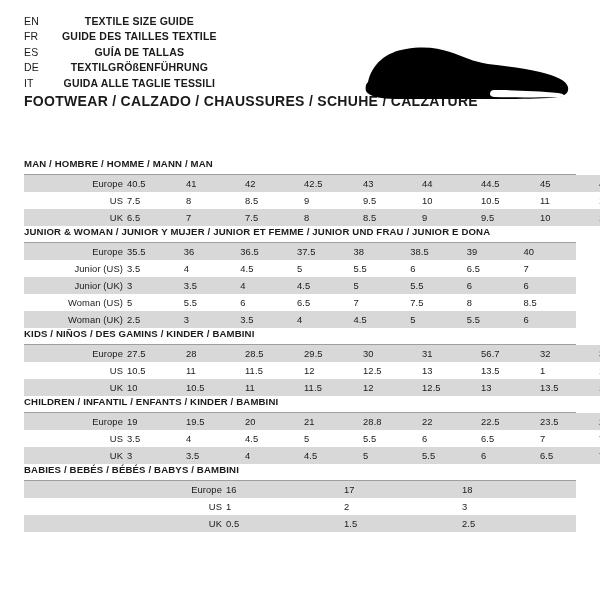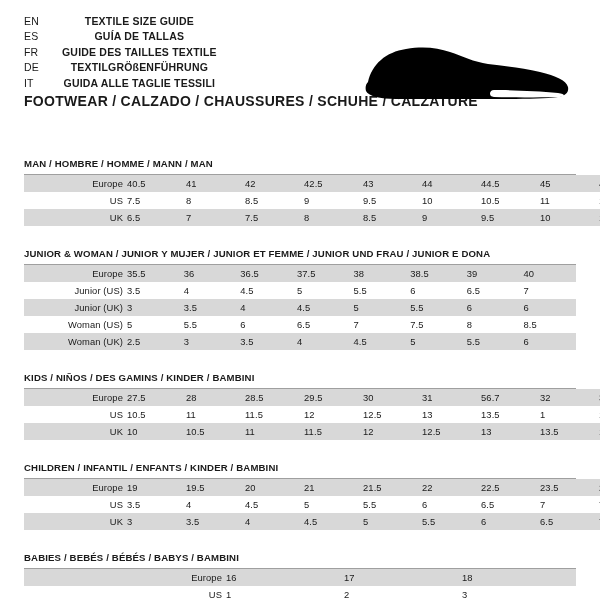--- a/index.html
+++ b/index.html
@@ -54,21 +54,20 @@
     height: 78px;
   }
   .footwear-line {
     font-size: 14px;
     font-weight: bold;
     letter-spacing: 0.3px;
     margin-top: 2px;
   }
   
   .section {
-    margin-top: 22px;
   }
   .section.first {
     margin-top: 48px;
   }
   .section-title {
     font-size: 9.6px;
     font-weight: bold;
     letter-spacing: 0.15px;
     padding-bottom: 5px;
     border-bottom: 1px solid #9f9f9f;
@@ -108,26 +107,26 @@
 <div class="page">
 
   <div class="header">
     <table class="lang-table">
       <tbody>
         <tr>
           <td class="lang-code">EN</td>
           <td class="lang-title">TEXTILE SIZE GUIDE</td>
         </tr>
         <tr>
+          <td class="lang-code">FR</td>
+          <td class="lang-title">GUIDE DES TAILLES TEXTILE</td>
+        </tr>
+        <tr>
           <td class="lang-code">ES</td>
           <td class="lang-title">GUÍA DE TALLAS</td>
-        </tr>
-        <tr>
-          <td class="lang-code">FR</td>
-          <td class="lang-title">GUIDE DES TAILLES TEXTILE</td>
         </tr>
         <tr>
           <td class="lang-code">DE</td>
           <td class="lang-title">TEXTILGRÖßENFÜHRUNG</td>
         </tr>
         <tr>
           <td class="lang-code">IT</td>
           <td class="lang-title">GUIDA ALLE TAGLIE TESSILI</td>
         </tr>
       </tbody>
@@ -298,21 +297,21 @@
       <div class="section">
         <div class="section-title">CHILDREN / INFANTIL / ENFANTS / KINDER / BAMBINI</div>
         <table class="sizes nine-col">
           <tbody>
             <tr class="shaded">
               <td class="lbl">Europe</td>
               <td class="val">19</td>
               <td class="val">19.5</td>
               <td class="val">20</td>
               <td class="val">21</td>
-              <td class="val">21.5</td>
+              <td class="val">28.8</td>
               <td class="val">22</td>
               <td class="val">22.5</td>
               <td class="val">23.5</td>
               <td class="val">24</td>
             </tr>
             <tr>
               <td class="lbl">US</td>
               <td class="val">3.5</td>
               <td class="val">4</td>
               <td class="val">4.5</td>

